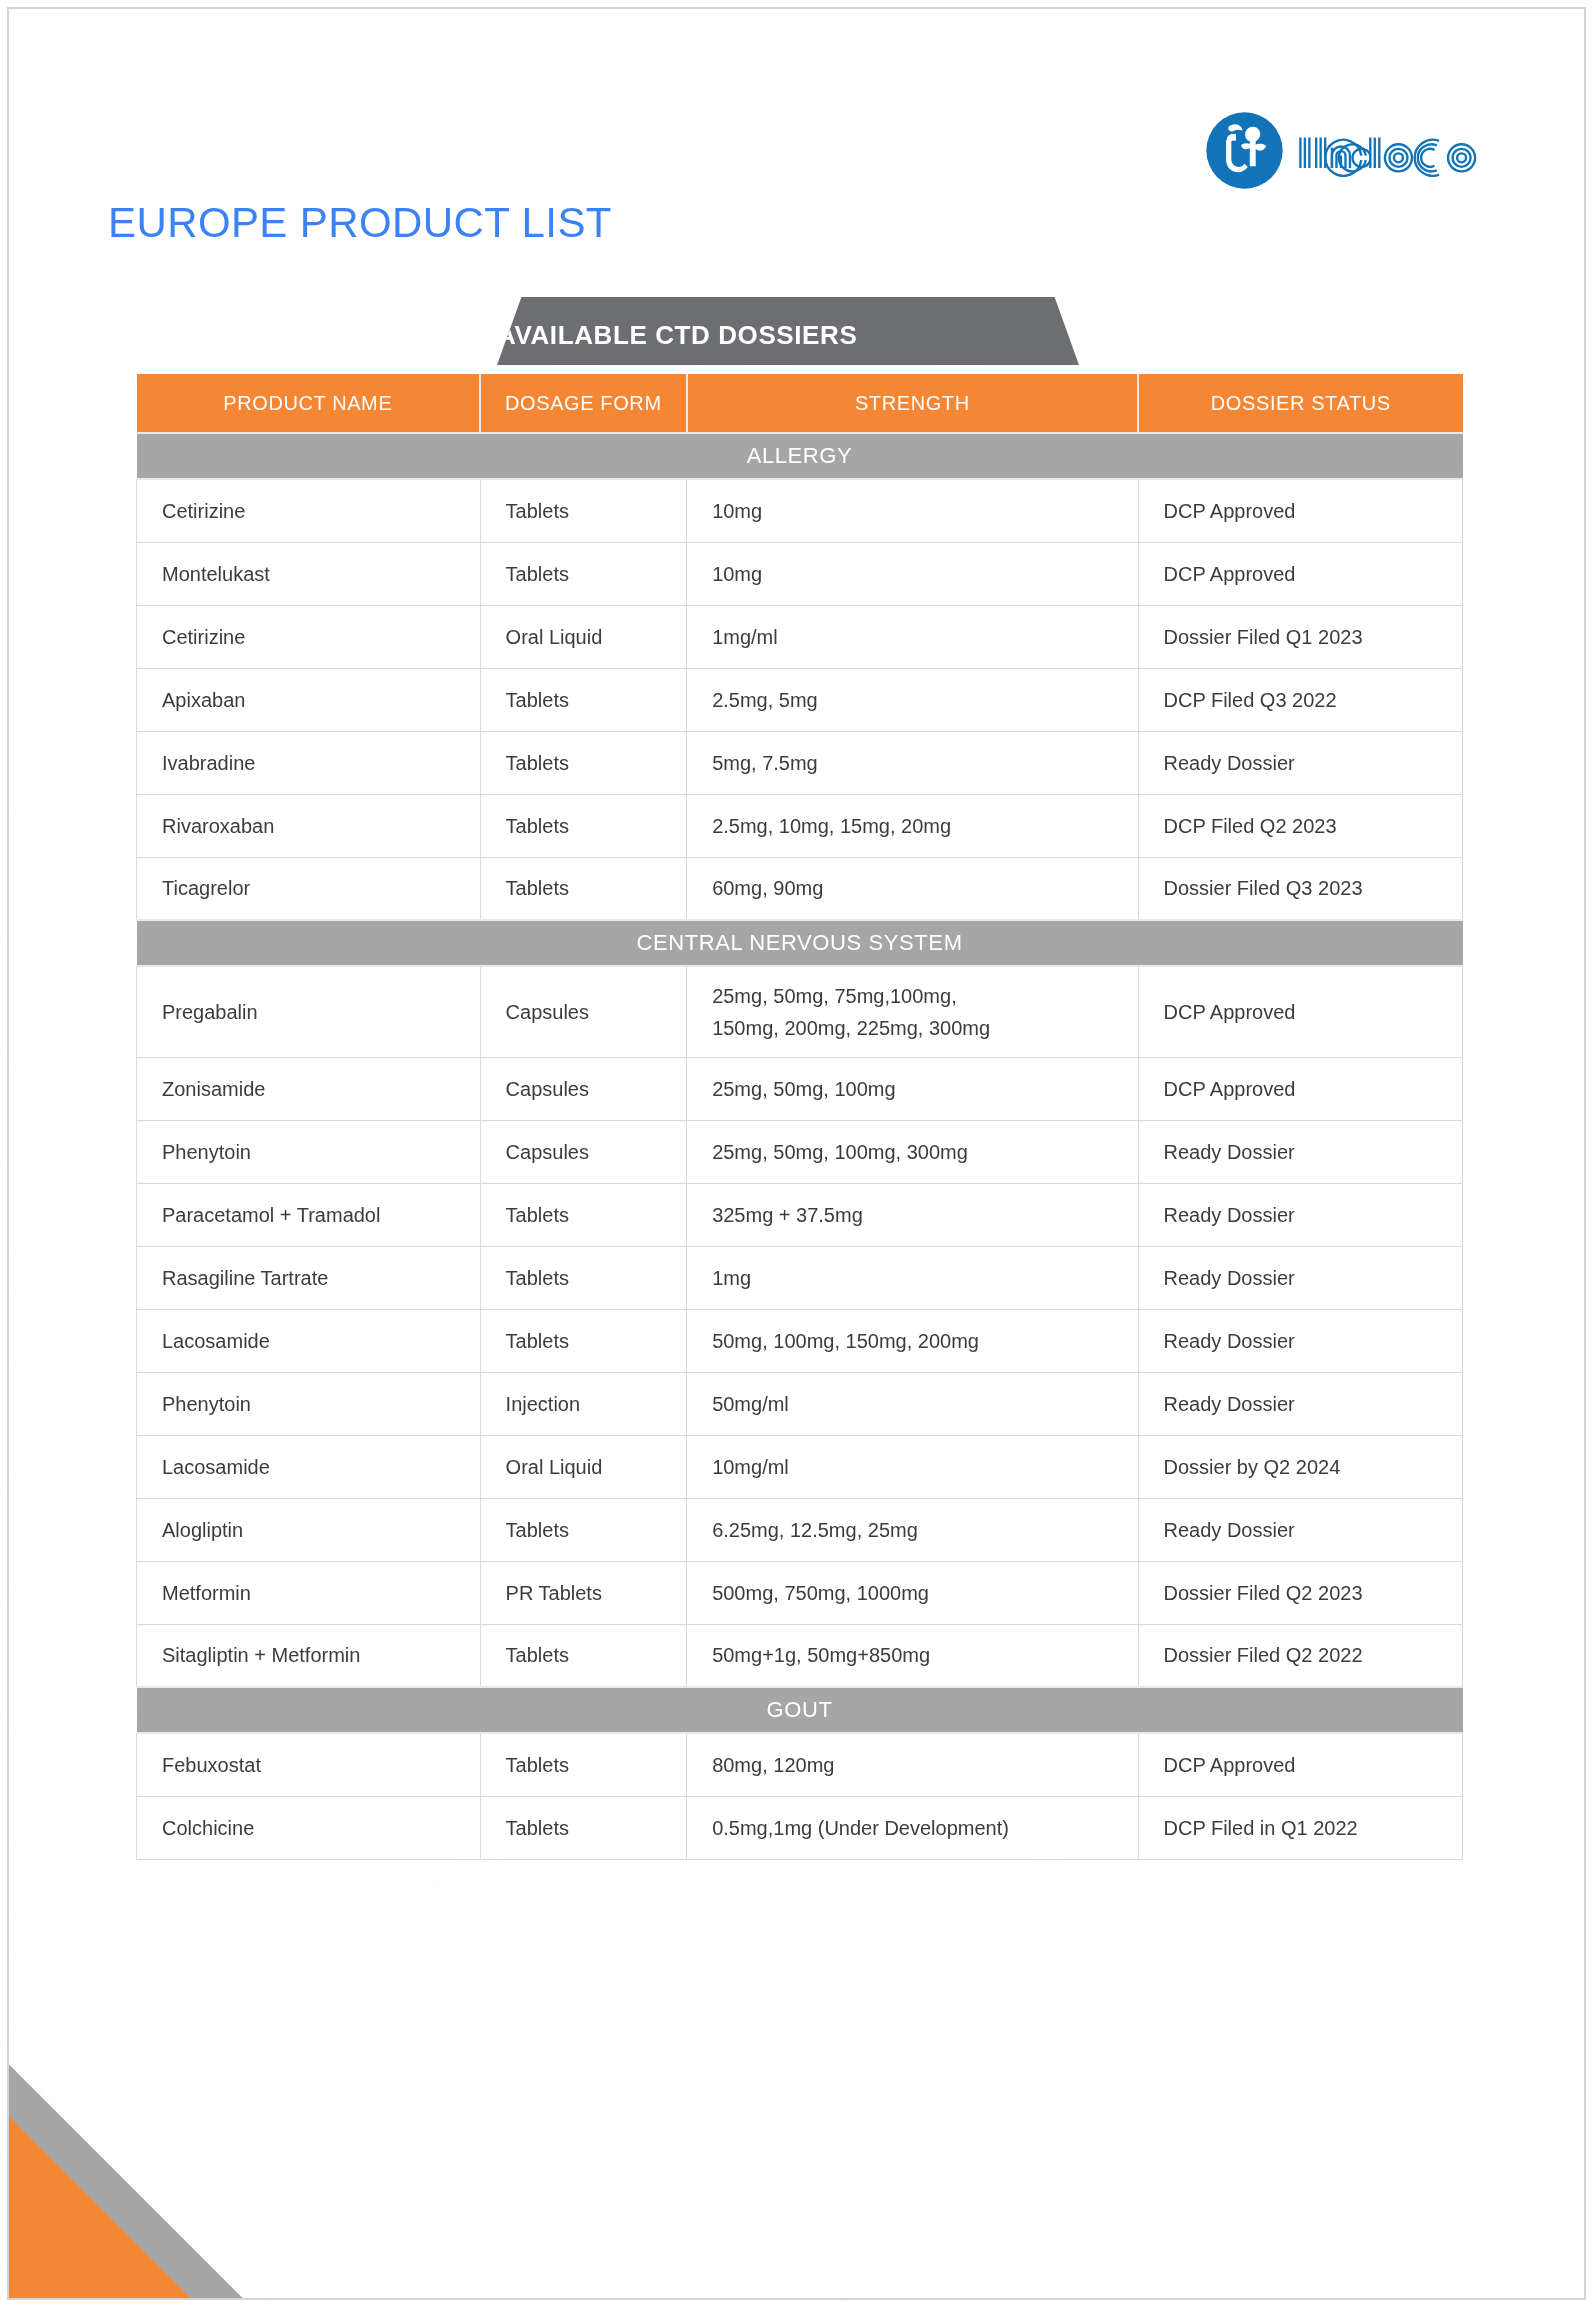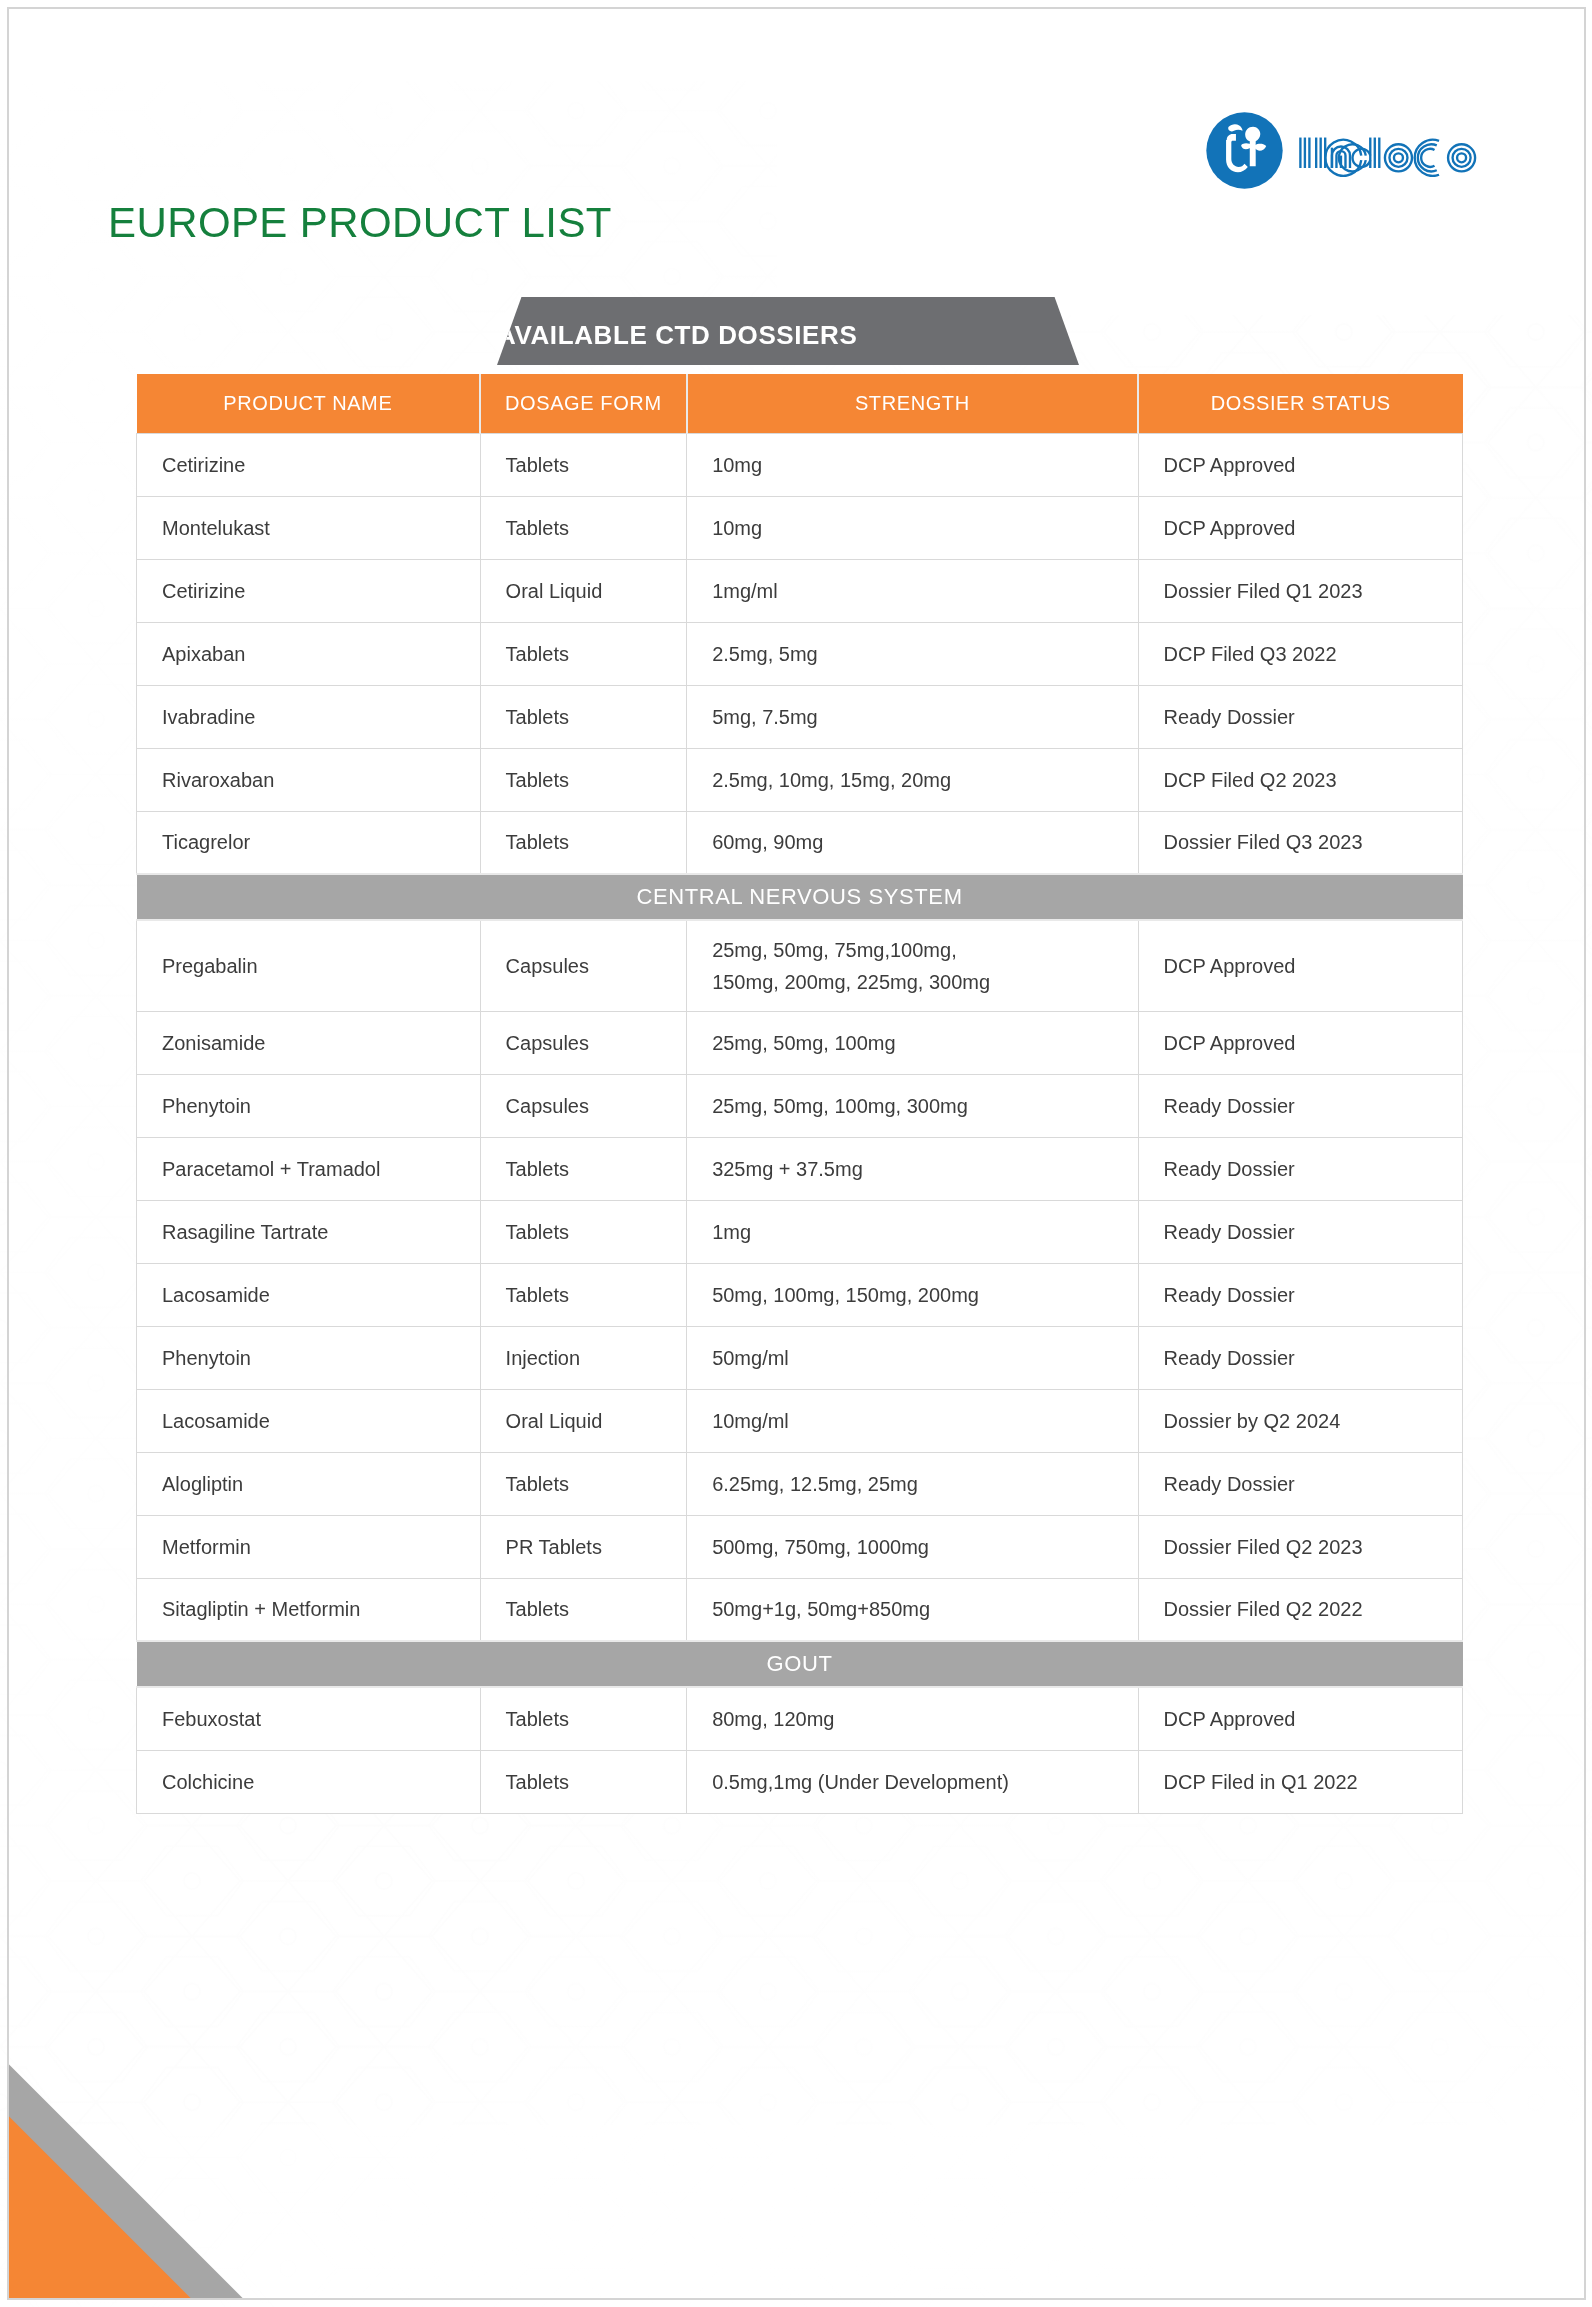--- a/index.html
+++ b/index.html
@@ -74,21 +74,21 @@
   #logo-mark { width: 79px; height: 79px; flex: 0 0 auto; }
   #logo-word { margin-left: 13px; height: 53px; }
 
   
   #page-title {
     position: absolute;
     left: 108px;
     top: 199px;
     font-size: 42px;
     letter-spacing: 0.4px;
-    color: #15803d;
+    color: #3b82f6;
     font-weight: 400;
     font-stretch: condensed;
     z-index: 20;
     white-space: nowrap;
   }
 
   
   #banner {
     position: absolute;
     left: 497px;
@@ -288,20 +288,23 @@
       </colgroup>
       <thead>
         <tr class="head-row">
           <th>PRODUCT NAME</th>
           <th>DOSAGE FORM</th>
           <th>STRENGTH</th>
           <th>DOSSIER STATUS</th>
         </tr>
       </thead>
       <tbody id="table-body">
+          <tr class="section-row">
+            <td colspan="4">ALLERGY</td>
+          </tr>
           <tr class="data-row">
             <td>Cetirizine</td>
             <td>Tablets</td>
             <td>10mg</td>
             <td>DCP Approved</td>
           </tr>
           <tr class="data-row">
             <td>Montelukast</td>
             <td>Tablets</td>
             <td>10mg</td>

